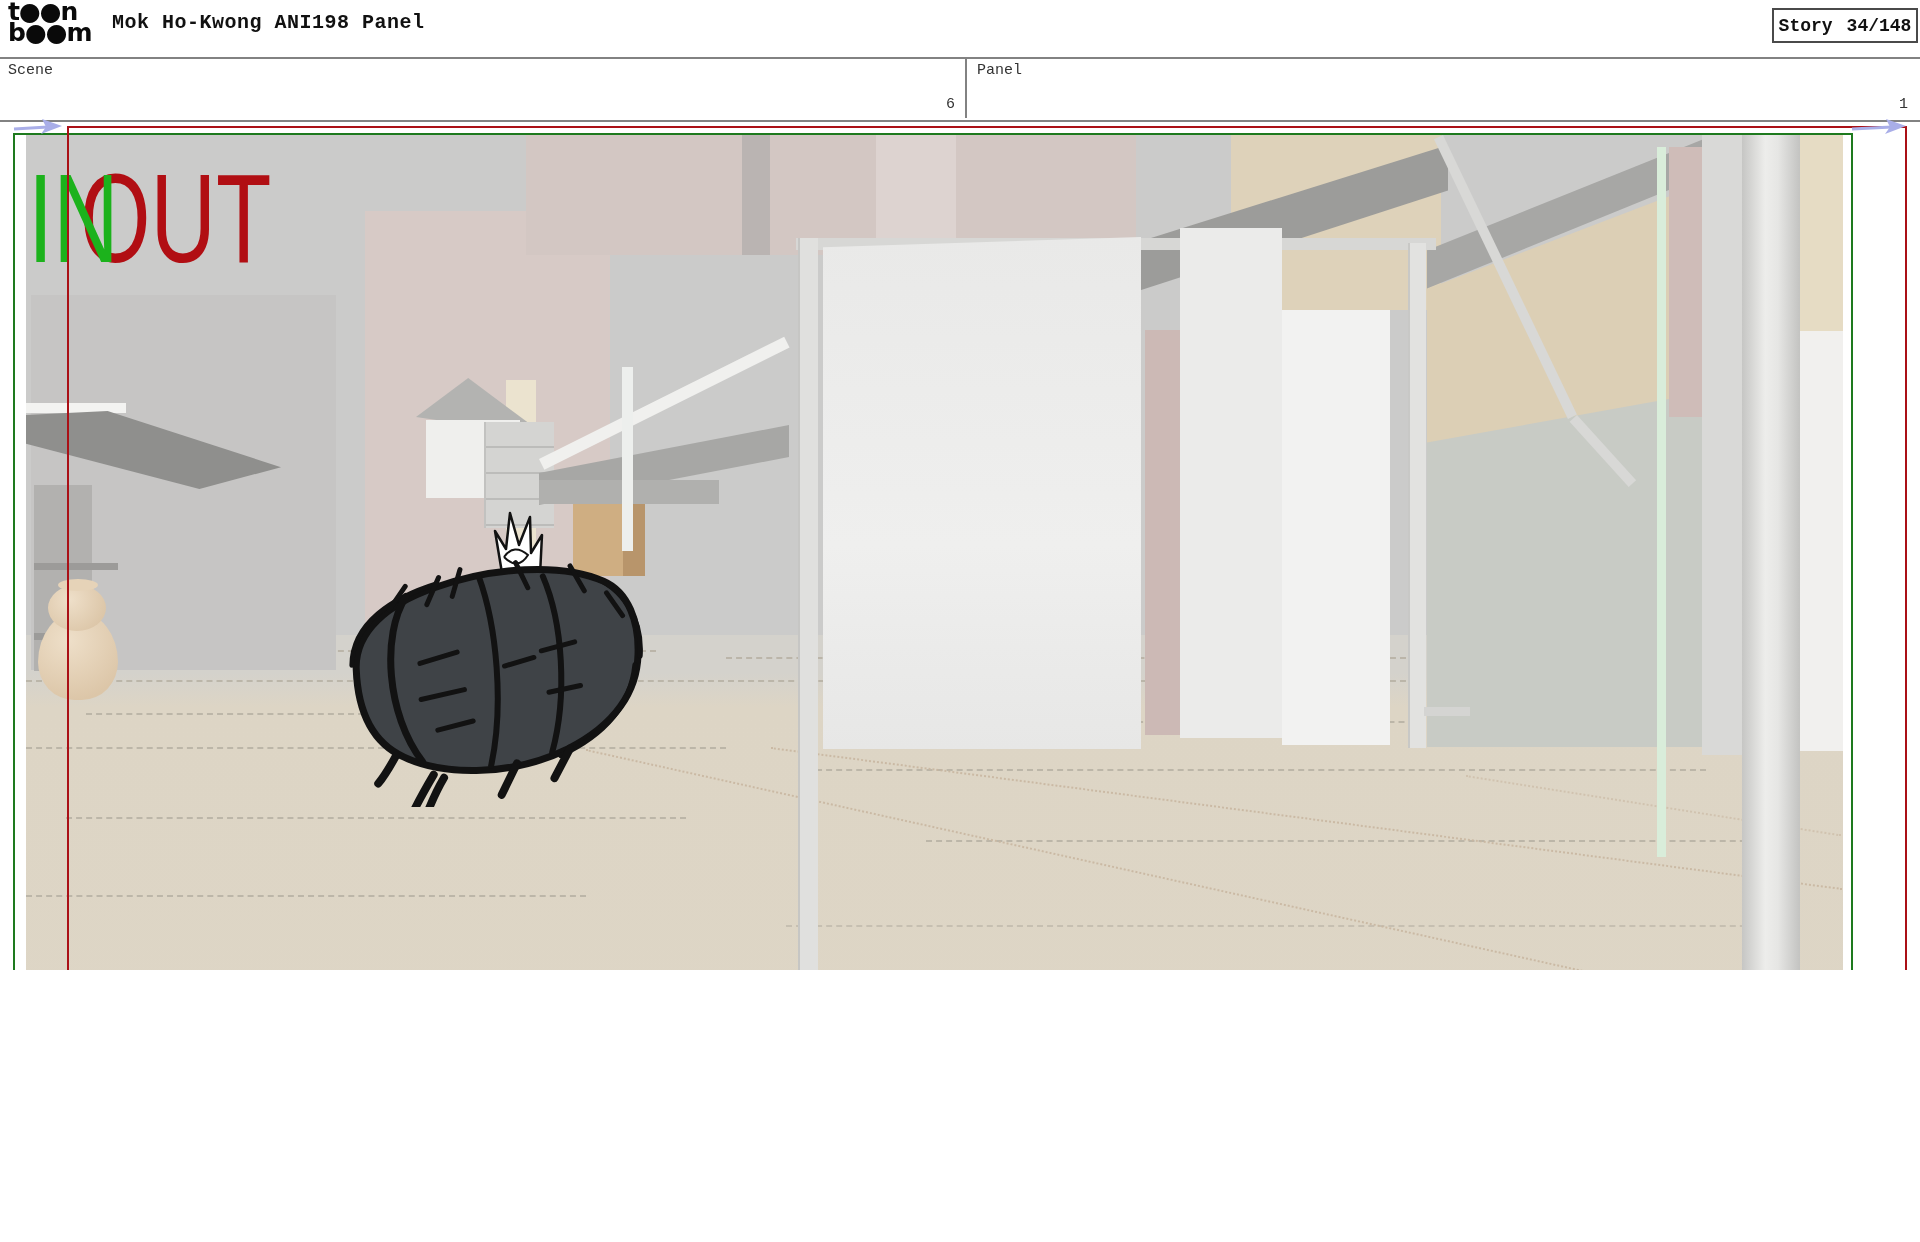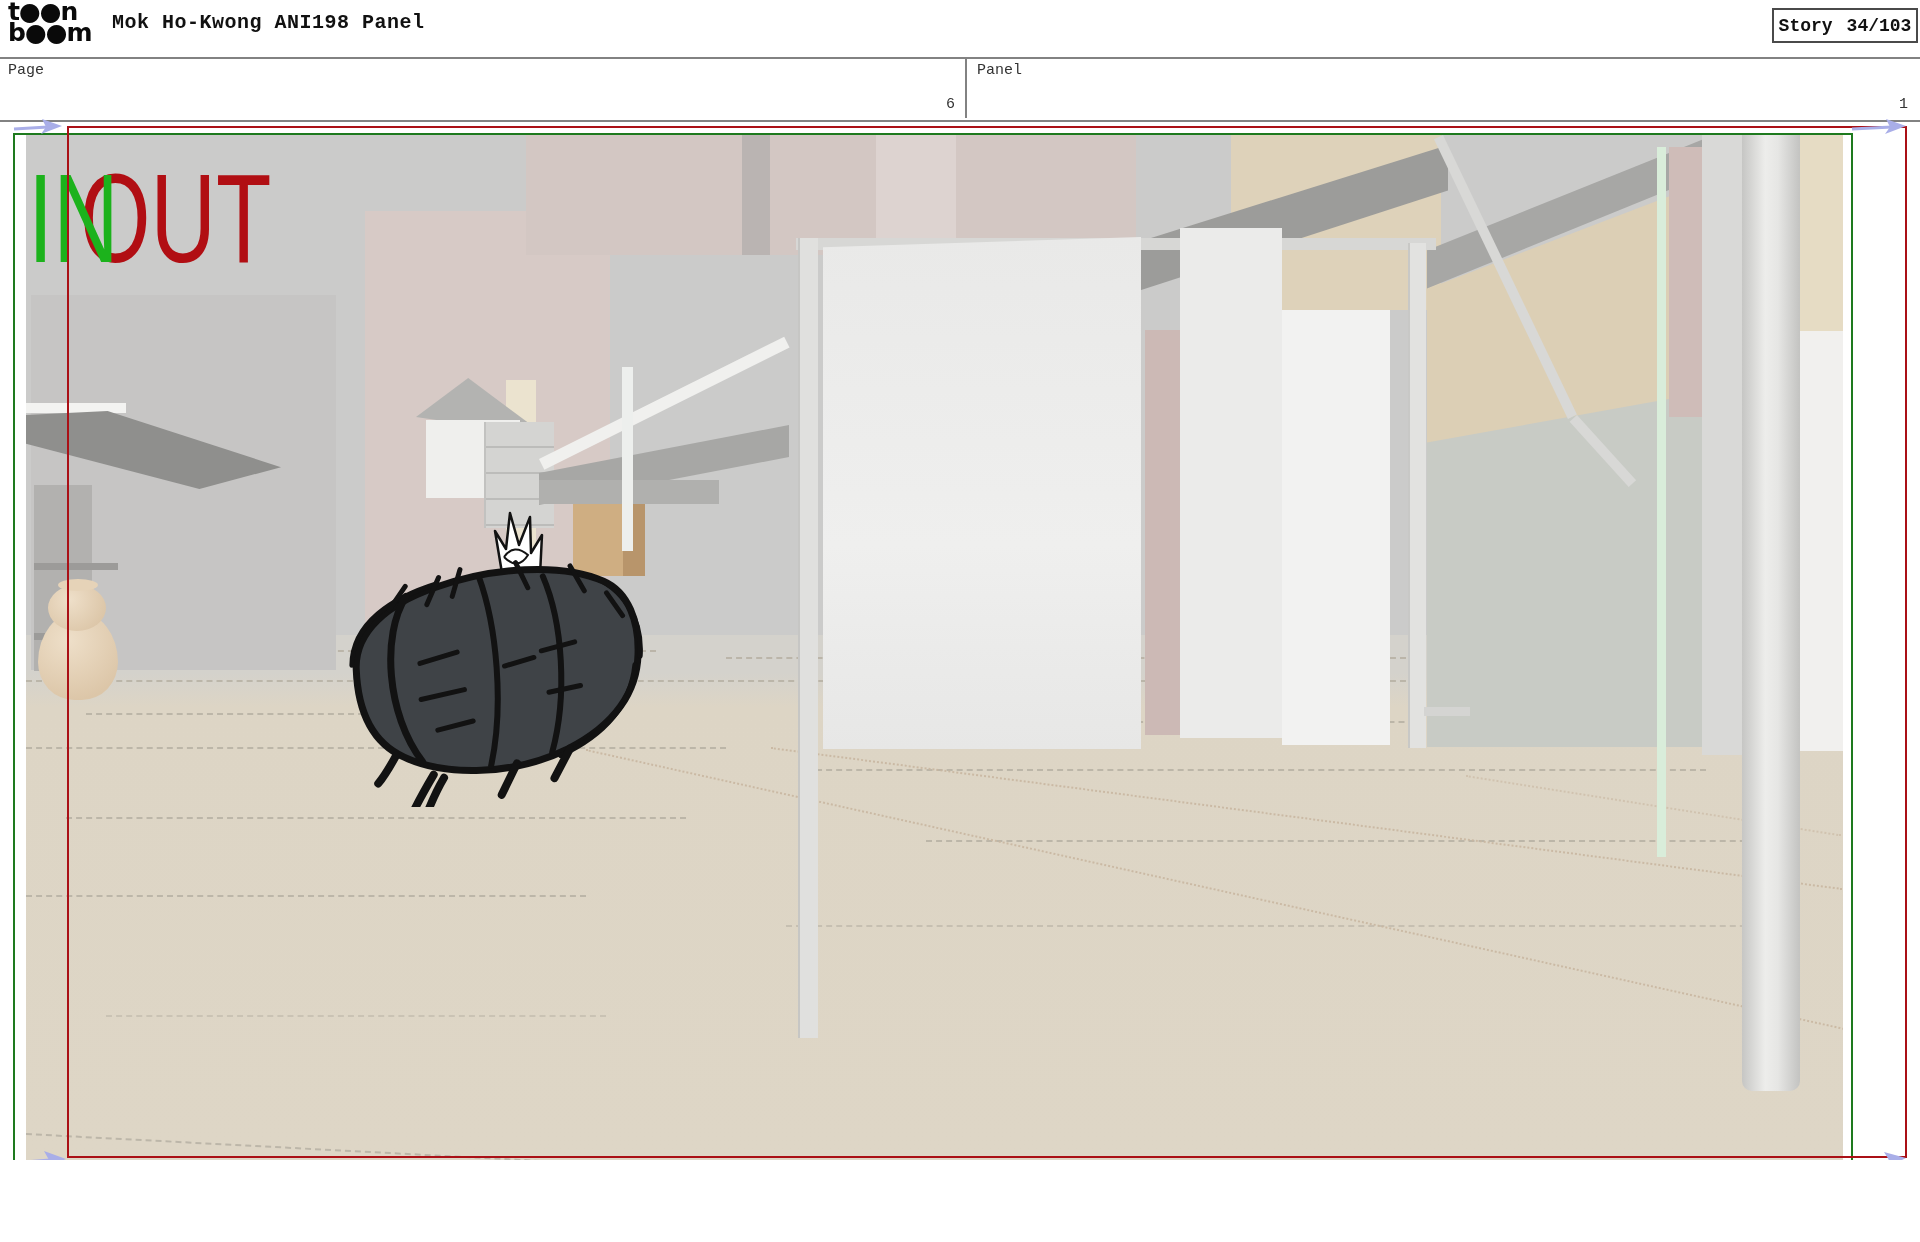--- a/index.html
+++ b/index.html
@@ -1,16 +1,16 @@
 <!DOCTYPE html>
 <html style="--in-green: #1cb21c; --out-red: #b10e13; --frame-green: #1e7a1e; --frame-red: #aa1016; --arrow-lavender: #a9aee8; --scene-bg: #cbcbca; --floor-beige: #ddd5c5; --floor-dash: #b7b1a4; --banner-white: #efefee; --wall-pink: #d7cac6; --wall-beige: #dccfb5; --barrel-fill: #3f4347; --sketch-ink: #121212;"><head>
 <meta charset="utf-8">
 <style>
   html,body{margin:0;padding:0;background:#fff;}
-  .page{position:relative;width:1920px;height:1160px;background:#ffffff;overflow:hidden;
+  .page{position:relative;width:1920px;height:970px;background:#ffffff;overflow:hidden;
         font-family:"Liberation Mono",monospace;}
   .abs{position:absolute;}
 
   
   .logo{left:8px;top:2px;width:100px;line-height:0.82;font-family:"DejaVu Sans",sans-serif;
         font-weight:800;font-size:25px;letter-spacing:-1px;color:#0a0a0a;}
   .logo div{white-space:nowrap;}
   .doc-title{left:112px;top:11px;font-weight:bold;font-size:20px;color:#111;letter-spacing:0.5px;}
   .page-box{left:1772px;top:8px;width:142px;height:31px;border:2px solid #4a4a4a;background:#fff;
             display:flex;align-items:center;justify-content:center;gap:14px;
@@ -56,26 +56,26 @@
 
 <div class="page">
 
   <div class="abs logo">
     <div>t●●n</div>
     <div>b●●m</div>
   </div>
   <div class="abs doc-title">Mok Ho-Kwong ANI198 Panel</div>
   <div class="abs page-box">
     <span>Story</span>
-    <span>34/103</span>
+    <span>34/148</span>
   </div>
 
   <div class="abs info-row"></div>
   <div class="abs info-divider"></div>
-  <div class="abs cell-label scene-label">Page</div>
+  <div class="abs cell-label scene-label">Scene</div>
   <div class="abs cell-value scene-value">6</div>
   <div class="abs cell-label panel-label">Panel</div>
   <div class="abs cell-value panel-value">1</div>
 
   <div class="abs scene">
 
     <div class="blk floor"></div>
 
     <div class="dash-row" style="left:30px;top:515px;width:600px"></div>
     <div class="dash-row" style="left:700px;top:522px;width:680px"></div>

